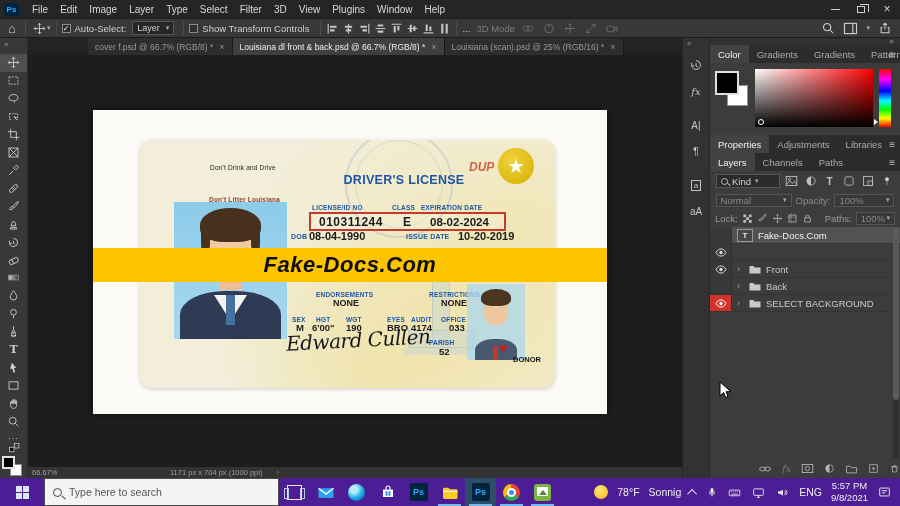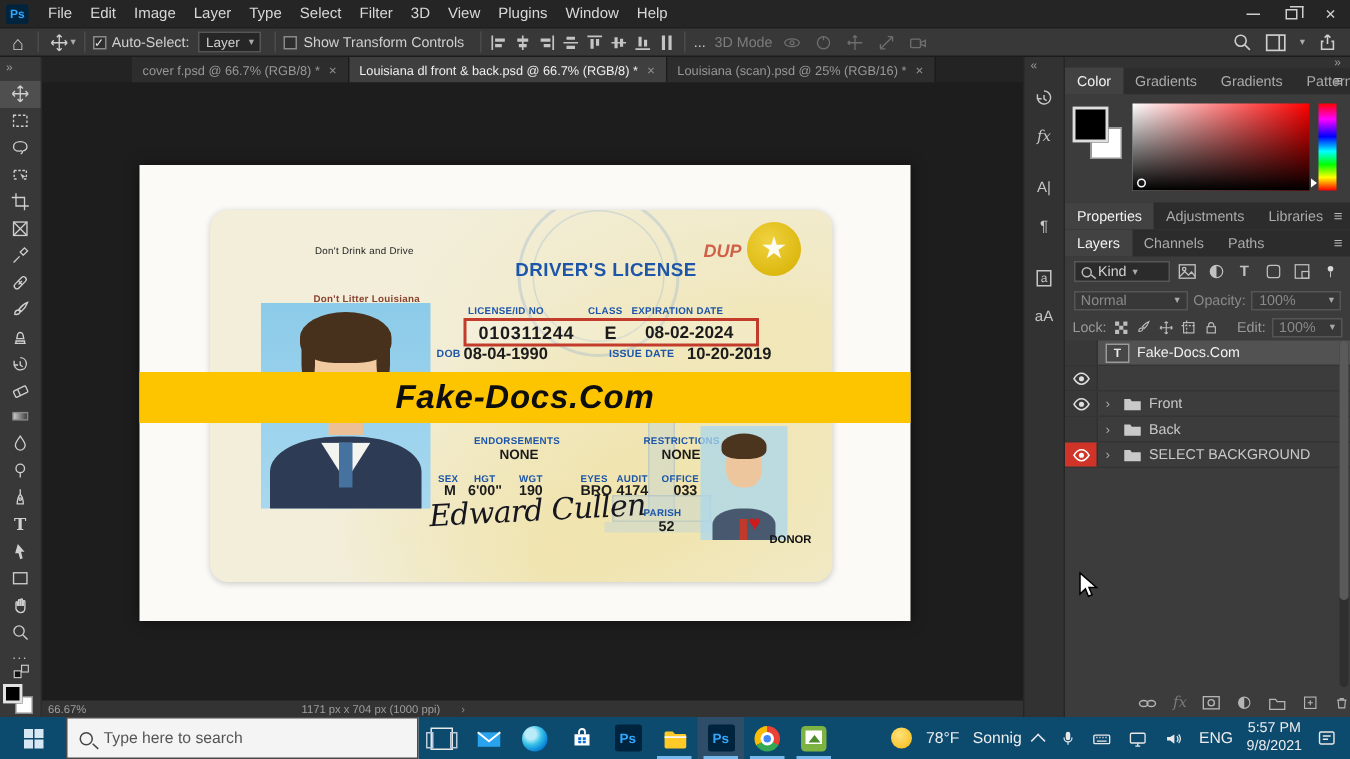--- a/index.html
+++ b/index.html
@@ -117,21 +117,21 @@
   .g-hair { left:14px; top:5px; width:30px; height:17px; background:#4c351f; border-radius:50% 50% 36% 36%; }
   .g-tie { left:26px; bottom:-2px; width:5px; height:16px; background:#c0392b; }
   .heart { left:359px; top:200px; font-size:14px; color:#cf1b1b; }
   .donor { left:347px; top:215px; font-size:7.5px; font-weight:bold; color:#101010;margin-left:26px; }
 
   .banner { position:absolute; left:0; width:514px; top:138px; height:34px; background:#fdc500; display:flex; align-items:center; justify-content:center; z-index:5; }
   .banner span { font-size:22px; font-weight:800; font-style:italic; color:#0e0e0e; letter-spacing:.5px; }
 
   .statusbar { position:absolute; left:0; right:0; bottom:0; height:11px; background:#333333; color:#9e9e9e; font-size:7.5px; display:flex; align-items:center; }
   .sb-zoom { padding-left:4px; width:80px; }
-  .sb-info { margin-left:93px; }
+  .sb-info { margin-left:62px; }
   .sb-chev { margin-left:14px; color:#8a8a8a; }
 
   
   .strip { width:28px; flex:0 0 28px; background:#323232; border-left:1px solid #262626; border-right:1px solid #262626; display:flex; flex-direction:column; align-items:center; }
   .strip-header { height:14px; font-size:8px; color:#9a9a9a; align-self:flex-start; padding:1px 0 0 4px; }
   .strip-ico { width:24px; height:22px; display:flex; align-items:center; justify-content:center; color:#c6c6c6; font-size:10px; margin:2px 0; }
   .strip-ico.gap { margin-top:10px; }
   .strip-ico svg { stroke:#c6c6c6; fill:none; stroke-width:1.1; }
   .fx-it { font-style:italic; font-family:"DejaVu Serif",serif; font-size:10px; color:#c6c6c6; }
   .boxa { border:1px solid #c6c6c6; font-size:8px; padding:0 2px; color:#c6c6c6; }
@@ -180,21 +180,21 @@
   .expander { color:#a8a8a8; font-size:9px; width:7px; }
   .fold svg { display:block; }
   .actions-row { height:19px; flex:0 0 19px; display:flex; align-items:center; gap:10px; padding-left:48px; background:#3c3c3c; }
   .act-ico { display:flex; align-items:center; justify-content:center; }
   .act-ico svg { stroke:#b5b5b5; fill:none; stroke-width:1.1; }
   .act-fx { color:#7a7a7a; font-style:italic; font-family:"DejaVu Serif",serif; font-size:10px; }
   .lay-scroll { position:absolute; right:1px; top:56px; width:6px; bottom:20px; background:#2f2f2f; border-radius:3px; }
   .lay-thumbbar { position:absolute; right:0; top:0; width:6px; height:75%; background:#5a5a5a; border-radius:3px; }
 
   
-  .taskbar { height:28px; flex:0 0 28px; background:#0c4a6e; display:flex; align-items:stretch; color:#eee; }
+  .taskbar { height:28px; flex:0 0 28px; background:#4c1d95; display:flex; align-items:stretch; color:#eee; }
   .startbtn { width:44px; display:flex; align-items:center; justify-content:center; }
   .winlogo { display:grid; grid-template-columns:6px 6px; grid-template-rows:6px 6px; gap:1px; }
   .winlogo i { background:#d8e7f4; }
   .tb-search { width:235px; background:#f4f4f4; border:1px solid #4a4a4a; display:flex; align-items:center; padding:0 8px; gap:7px; }
   .tb-search-input { border:none; outline:none; background:transparent; font-size:10.5px; color:#333; width:180px; font-family:"Liberation Sans","DejaVu Sans",sans-serif; }
   .tb-search-input::placeholder { color:#555; }
   .tb-mag { width:9px; height:9px; border:1.4px solid #444; border-radius:50%; position:relative; flex:0 0 9px; }
   .tb-mag::after { content:""; position:absolute; left:7px; top:8px; width:5px; height:1.4px; background:#444; transform:rotate(42deg); }
   .tb-app { width:31px; display:flex; align-items:center; justify-content:center; position:relative; }
   .tb-app.running::after { content:""; position:absolute; bottom:0; left:4px; right:4px; height:2px; background:#76b9ed; }
@@ -696,21 +696,21 @@
                 <rect x="3" y="3" width="10" height="10"></rect>
                 <path d="M1 6h14M6 1v14" stroke-dasharray="2 1.5"></path>
               </svg>
             </span>
           <span class="lk-ico">
               <svg width="11" height="11" viewBox="0 0 16 16">
                 <rect x="4" y="7" width="8" height="6"></rect>
                 <path d="M5.5 7V5.5a2.5 2.5 0 015 0V7"></path>
               </svg>
             </span>
-          <span style="margin-left:8px;">Edit:</span>
+          <span style="margin-left:8px;">Paths:</span>
           <span class="gray-box op">
               <span>100%</span>
               <span class="caret">▾</span>
             </span>
         </div>
 
         <div class="layer-list">
           <div class="layer sel">
             <span class="eye-cell"></span>
             <span class="lay-main">

